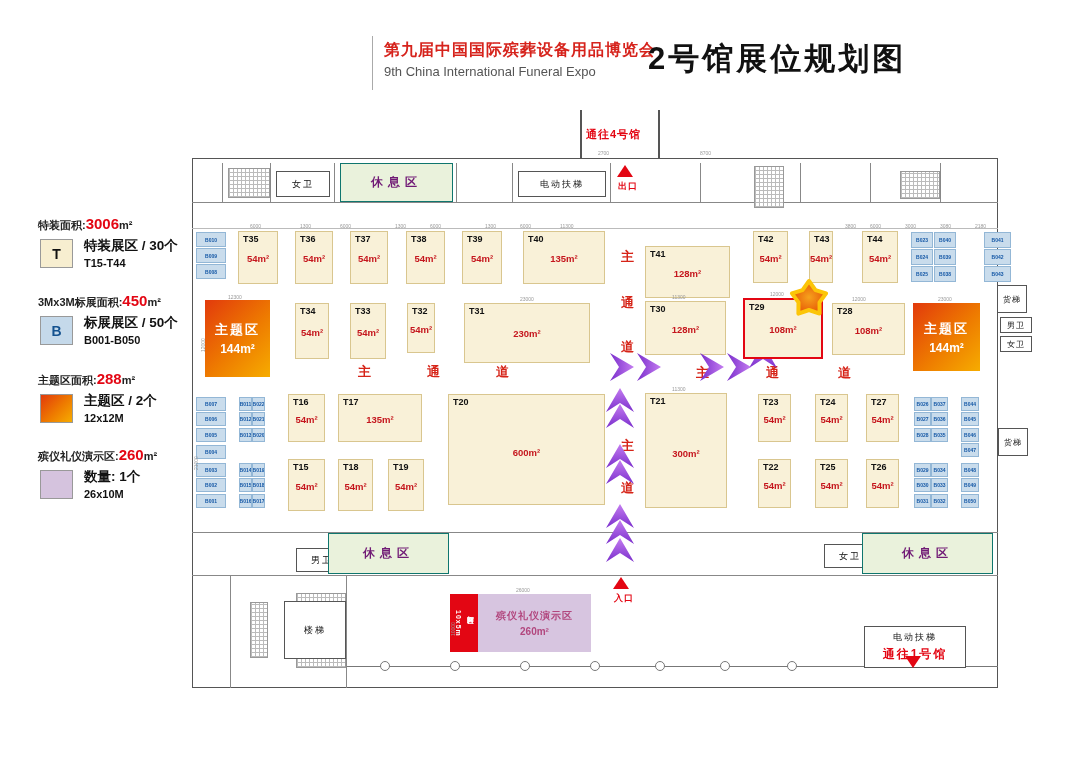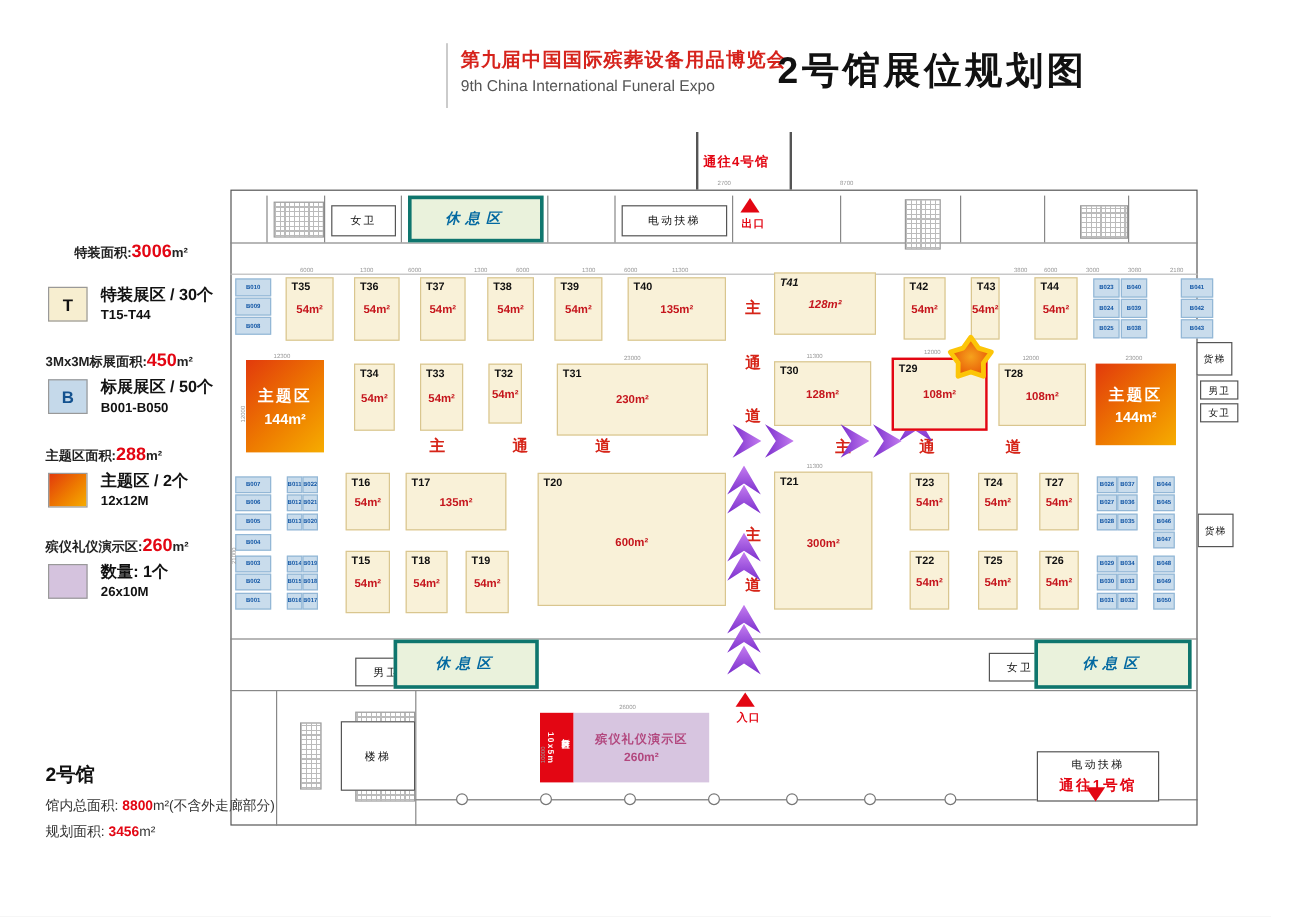--- a/index.html
+++ b/index.html
@@ -34,22 +34,22 @@
   .booth{background:#f9f1d8;border:1px solid #d9c68f;}
   .booth.hl{border:2.5px solid #e30613;z-index:6;}
   .bid{position:absolute;top:2px;left:4px;font-weight:bold;font-size:9px;color:#111;}
   .barea{position:absolute;left:0;width:100%;text-align:center;font-weight:bold;font-size:9.5px;color:#c5161d;}
   .bbooth{background:#c9dcec;border:1px solid #93b7d6;color:#1558a6;font-size:5px;font-weight:bold;
           display:flex;align-items:center;justify-content:center;overflow:hidden;}
   .theme{background:linear-gradient(135deg,#e23a0c,#ee7b00 55%,#f6ac00);color:#fff;font-weight:bold;
          display:flex;flex-direction:column;align-items:center;justify-content:center;z-index:2;}
   .theme .tl{font-size:13px;letter-spacing:2px;}
   .theme .ta{font-size:12px;margin-top:3px;}
-  .rest{background:#eaf2dc;border:3px solid #0f766e;color:#0369a1;font-weight:bold;font-size:12px;
-        letter-spacing:5px;display:flex;align-items:center;justify-content:center;font-style:italic;}
+  .rest{background:#eaf2dc;border:1px solid #0f766e;color:#701a75;font-weight:bold;font-size:12px;
+        letter-spacing:5px;display:flex;align-items:center;justify-content:center;}
   .fac{background:#fff;border:1px solid #555;color:#111;font-size:9px;letter-spacing:2px;
        display:flex;align-items:center;justify-content:center;white-space:nowrap;}
   .fac.small{font-size:8px;letter-spacing:1px;}
   .cchar{color:#d62418;font-weight:bold;font-size:13px;z-index:3;}
   .dim{color:#999;font-size:5px;white-space:nowrap;z-index:2;}
   .dim.rot{transform:rotate(-90deg);transform-origin:left top;}
   .hatch{background:repeating-linear-gradient(0deg,#bbb 0 1px,transparent 1px 4px),
                     repeating-linear-gradient(90deg,#bbb 0 1px,transparent 1px 4px);border:1px solid #999;}
   .arrow{z-index:5;}
   .tri-up{width:0;height:0;border-left:8px solid transparent;border-right:8px solid transparent;
@@ -91,21 +91,21 @@
     </linearGradient>
   </defs>
 </svg>
 
 <div class="abs hdivider" style="left:372px;top:36px;height:54px;"></div>
 <div class="abs htcn" style="left:384px;top:40px;">第九届中国国际殡葬设备用品博览会</div>
 <div class="abs hten" style="left:384px;top:64px;">9th China International Funeral Expo</div>
 <div class="abs ptitle" style="left:648px;top:38px;">2号馆展位规划图</div>
 
 <div id="legend" class="abs" style="left:0;top:0;width:0;height:0;">
-      <div class="abs lg-title" style="left: 38px; top: 201px; margin-left: 24px;"><span>特装面积:</span><span class="lg-num">3006</span><span>m²</span></div>
+      <div class="abs lg-title" style="left: 38px; top: 215px;"><span>特装面积:</span><span class="lg-num">3006</span><span>m²</span></div>
       <div class="abs lg-sw sw-t" style="left: 40px; top: 239px;">T</div>
       <div class="abs " style="left: 84px; top: 237px;">
         <div class="lg-l1">特装展区 / 30个</div>
         <div class="lg-l2">T15-T44</div>
       </div>
       <div class="abs lg-title" style="left: 38px; top: 292px;"><span>3Mx3M标展面积:</span><span class="lg-num">450</span><span>m²</span></div>
       <div class="abs lg-sw sw-b" style="left: 40px; top: 316px;">B</div>
       <div class="abs " style="left: 84px; top: 314px;">
         <div class="lg-l1">标展展区 / 50个</div>
         <div class="lg-l2">B001-B050</div>
@@ -117,31 +117,20 @@
         <div class="lg-l2">12x12M</div>
       </div>
       <div class="abs lg-title" style="left: 38px; top: 446px;"><span>殡仪礼仪演示区:</span><span class="lg-num">260</span><span>m²</span></div>
       <div class="abs lg-sw sw-demo" style="left: 40px; top: 470px;"></div>
       <div class="abs " style="left: 84px; top: 468px;">
         <div class="lg-l1">数量: 1个</div>
         <div class="lg-l2">26x10M</div>
       </div>
     </div>
 
-<div class="abs" style="left:38px;top:636px;">
-  <div class="hi-name">2号馆</div>
-  <div class="hi-line">
-    <span>馆内总面积:</span>
-    <span class="hi-num">8800</span><span>m²(不含外走廊部分)</span>
-  </div>
-  <div class="hi-line">
-    <span>规划面积:</span>
-    <span class="hi-num">3456</span><span>m²</span>
-  </div>
-</div>
 
 <div id="plan" class="abs" style="left:0;top:0;width:1080px;height:764px;">
 
   <div class="abs wall" style="left:192px;top:158px;width:806px;height:530px;"></div>
 
   <div class="abs wl-h" style="left:192px;top:202px;width:806px;"></div>
   <div class="abs wl-h" style="left:192px;top:228px;width:806px;background:#bbb;"></div>
   <div class="abs wl-h" style="left:192px;top:532px;width:806px;"></div>
   <div class="abs wl-h" style="left:192px;top:575px;width:806px;"></div>
   <div class="abs wl-h" style="left:346px;top:666px;width:652px;background:#777;"></div>
@@ -218,21 +207,21 @@
         <span class="barea" style="top:42%">54m²</span>
       </div>
       <div class="abs booth" style="left: 462px; top: 231px; width: 40px; height: 53px;">
         <span class="bid">T39</span>
         <span class="barea" style="top:42%">54m²</span>
       </div>
       <div class="abs booth" style="left: 523px; top: 231px; width: 82px; height: 53px;">
         <span class="bid">T40</span>
         <span class="barea" style="top:42%">135m²</span>
       </div>
-      <div class="abs booth" style="left: 645px; top: 227px; width: 85px; height: 52px; font-style: italic;">
+      <div class="abs booth" style="left: 645px; top: 246px; width: 85px; height: 52px;">
         <span class="bid">T41</span>
         <span class="barea" style="top:42%">128m²</span>
       </div>
       <div class="abs booth" style="left: 753px; top: 231px; width: 35px; height: 52px;">
         <span class="bid">T42</span>
         <span class="barea" style="top:42%">54m²</span>
       </div>
       <div class="abs booth" style="left: 809px; top: 231px; width: 24px; height: 52px;">
         <span class="bid">T43</span>
         <span class="barea" style="top:42%">54m²</span>

